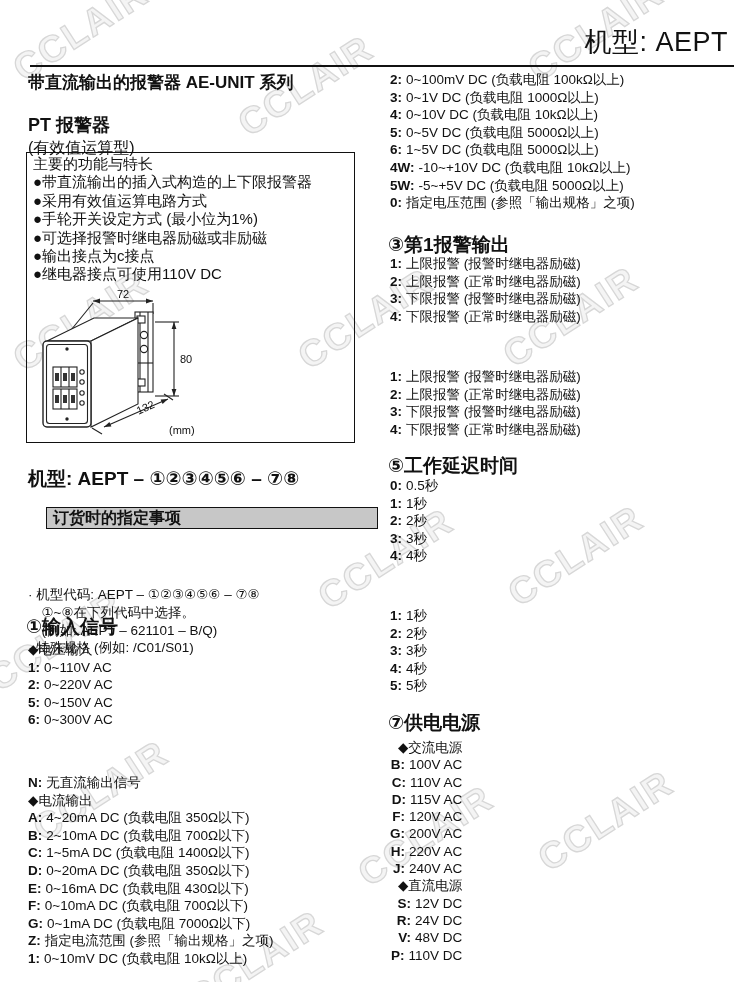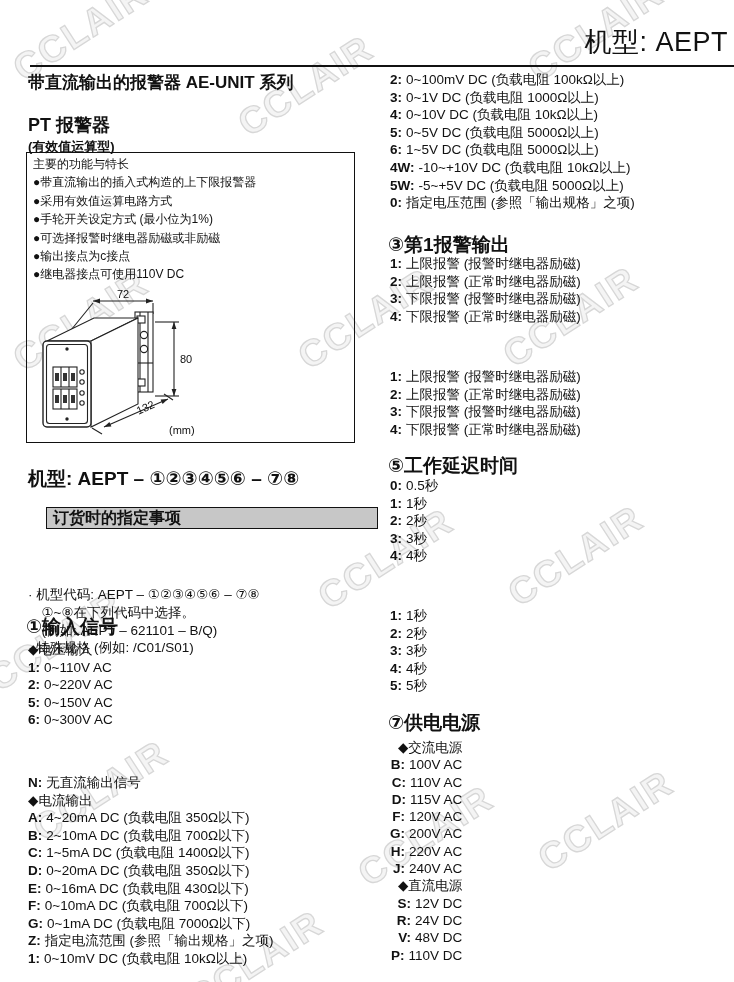--- a/index.html
+++ b/index.html
@@ -12,23 +12,23 @@
   .wm{
     position:absolute;z-index:0;font-size:37px;font-weight:700;letter-spacing:2px;
     color:#f4f4f4;-webkit-text-stroke:1.3px #d7d7d7;
     transform:rotate(-33deg);white-space:nowrap;user-select:none;pointer-events:none;
   }
   .abs{position:absolute;}
   .rule-top{position:absolute;left:30px;right:0;top:65px;height:1.5px;background:#111;}
   .model-top{position:absolute;top:24px;right:6px;font-size:27px;letter-spacing:.5px;}
   .series-title{left:28px;top:71px;font-size:17px;font-weight:700;text-align:center;}
   .product-title{left:28px;top:113px;font-size:18px;font-weight:700;}
-  .product-sub{left:28px;top:138px;font-size:13px;font-weight:bold;}
+  .product-sub{left:28px;top:138px;font-size:16px;}
   .feature-box{left:26px;top:152px;width:329px;height:291px;border:1.5px solid #111;box-sizing:border-box;}
-  .feature-list{position:absolute;left:6px;top:2px;font-size:12px;line-height:18.4px;white-space:nowrap;}
+  .feature-list{position:absolute;left:6px;top:2px;font-size:15px;line-height:18.4px;white-space:nowrap;}
   .drawing{position:absolute;left:0px;top:134px;width:330px;height:154px;}
   .drawing text{font-size:11px;fill:#111;font-family:"Liberation Sans","DejaVu Sans",sans-serif;}
   .model-code-line{left:28px;top:466px;font-size:19px;font-weight:700;}
   .ordering-bar{
     left:26px;top:507px;width:332px;height:22px;background:#c7c7c7;border:1.5px solid #111;
     box-sizing:border-box;font-size:16px;font-weight:700;line-height:19px;padding-left:6px;margin-left:20px;
   }
   .ordering-lines{left:28px;top:533px;font-size:13.5px;line-height:17.7px;white-space:pre;}
   .sec-h{position:absolute;margin:0;font-size:19px;font-weight:700;white-space:nowrap;text-align:center;}
   .rows{position:absolute;font-size:13.5px;line-height:17.6px;white-space:nowrap;}

